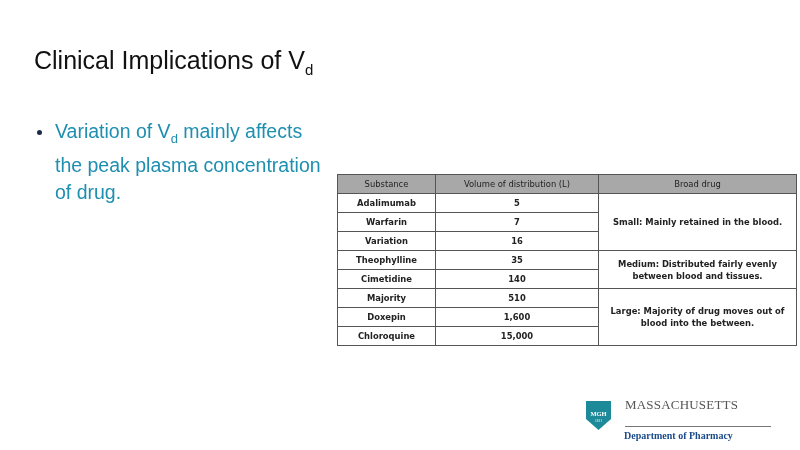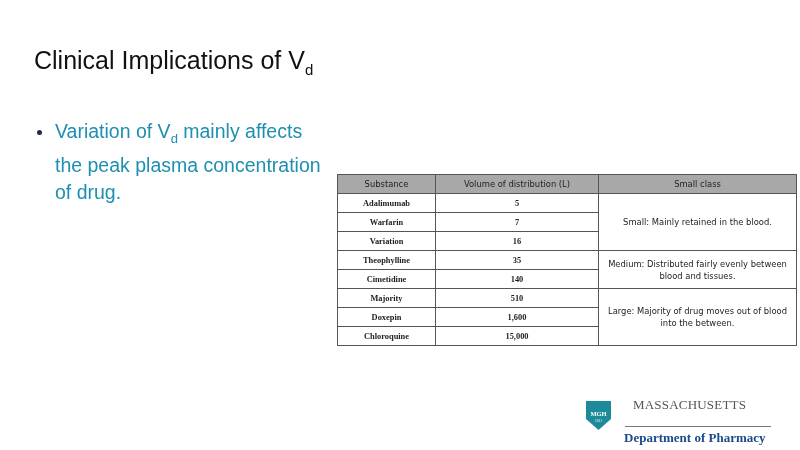--- a/index.html
+++ b/index.html
@@ -7,50 +7,50 @@
   .title { position:absolute; left:34px; top:26px; font-size:25px; color:#111; white-space:nowrap;margin-top:20px; }
   .title sub { font-size:15px; vertical-align:-6px; }
   .bullets { position:absolute; left:34px; top:118px; width:300px; margin:0; padding:0; list-style:none; }
   .bullet { position:relative; padding-left:21px; font-size:19.5px; line-height:27px; color:#1e8fb0; }
   .bullet::before { content:""; position:absolute; left:3px; top:12px; width:5px; height:5px; border-radius:50%; background:#1d2a4a; }
   .bullet + .bullet { margin-top:62px;text-align:center; }
   .bullet sub { font-size:13px; vertical-align:-5px; }
   table.vd { position:absolute; left:337px; top:174px; width:460px; border-collapse:collapse; font-family:"DejaVu Sans", sans-serif; font-size:8.4px; color:#222;border-radius:8px; }
   table.vd th, table.vd td { border:1px solid #555; text-align:center; height:18px; padding:0 4px; }
   table.vd th { background:#a8a8a8; font-weight:normal; color:#222; }
-  table.vd td.name, table.vd td.val { font-weight:bold;font-family:Liberation Serif, serif; }
-  table.vd td.cls { font-weight:normal; line-height:12px; }
+  table.vd td.name, table.vd td.val { font-weight:bold; }
+  table.vd td.cls { font-weight:bold; line-height:12px; }
   .logo { position:absolute; left:584px; top:398px; width:200px; height:45px; }
   .shield { position:absolute; left:2px; top:3px; width:25px; height:29px; background:#1d8a99; clip-path:polygon(0 0,100% 0,100% 62%,50% 100%,0 62%); color:#fff; font-family:"Liberation Serif", serif; }
   .shield .mgh { position:absolute; top:9px; width:100%; text-align:center; font-size:6.5px; font-weight:bold; }
   .shield .yr { position:absolute; top:18px; width:100%; text-align:center; font-size:3.5px; }
-  .logo-name { position:absolute; left:49px; top:1px; font-family:"Liberation Serif", serif; font-size:13px; line-height:12px; color:#555; letter-spacing:0.2px; }
+  .logo-name { position:absolute; left:41px; top:1px; font-family:"Liberation Serif", serif; font-size:13px; line-height:12px; color:#555; letter-spacing:0.2px; }
   .logo-rule { position:absolute; left:41px; top:28px; width:146px; height:1px; background:#777; }
-  .logo-dept { position:absolute; left:40px; top:32px; font-family:"Liberation Serif", serif; font-size:13px; font-weight:bold; color:#1a4a8a; }
+  .logo-dept { position:absolute; left:40px; top:32px; font-family:"Liberation Serif", serif; font-size:10px; font-weight:bold; color:#1a4a8a; }
 </style>
 </head>
 <body>
 
 <div class="title"><span>Clinical Implications of V</span><sub>d</sub></div>
 
 <ul class="bullets">
   <li class="bullet"><span>Variation of V</span><sub>d</sub><span> mainly affects the peak plasma concentration of drug.</span></li>
 </ul>
 
 <table class="vd">
   <colgroup>
       <col style="width:98px">
       <col style="width:163px">
       <col>
     </colgroup>
   <thead>
     <tr>
       <th>Substance</th>
       <th>Volume of distribution (L)</th>
-      <th>Small class</th>
+      <th>Broad drug</th>
     </tr>
   </thead>
   <tbody>
     <tr>
       <td class="name">Adalimumab</td>
       <td class="val">5</td>
       <td class="cls" rowspan="3">Small: Mainly retained in the blood.</td>
     </tr>
     <tr>
       <td class="name">Warfarin</td>

